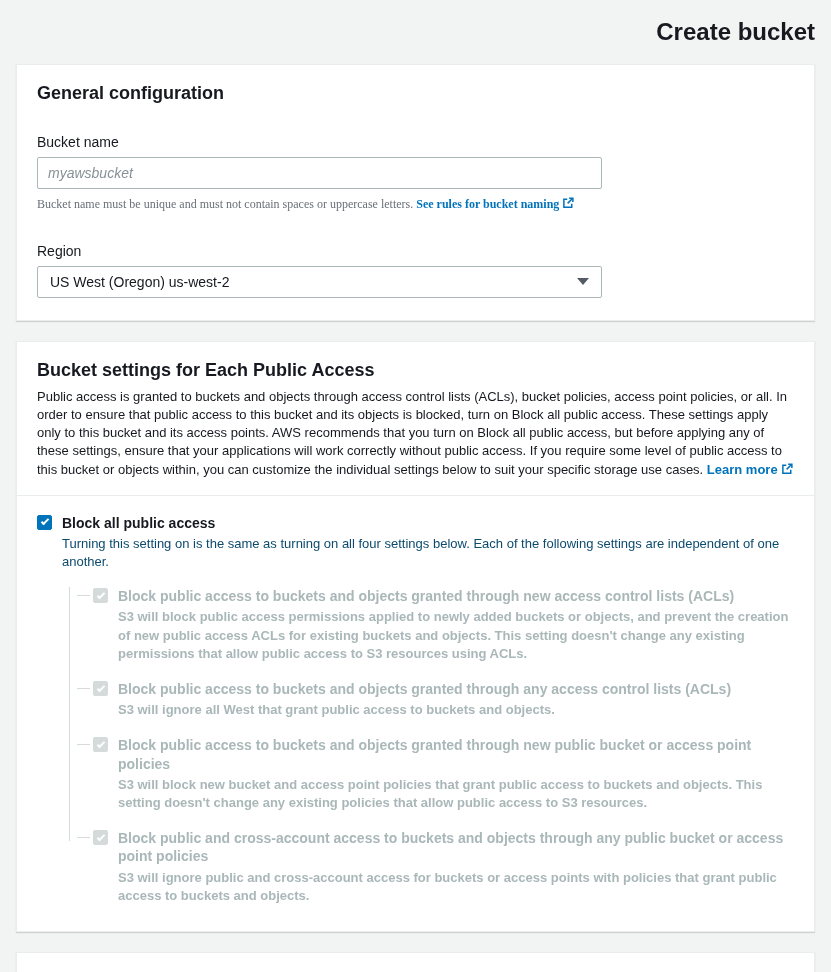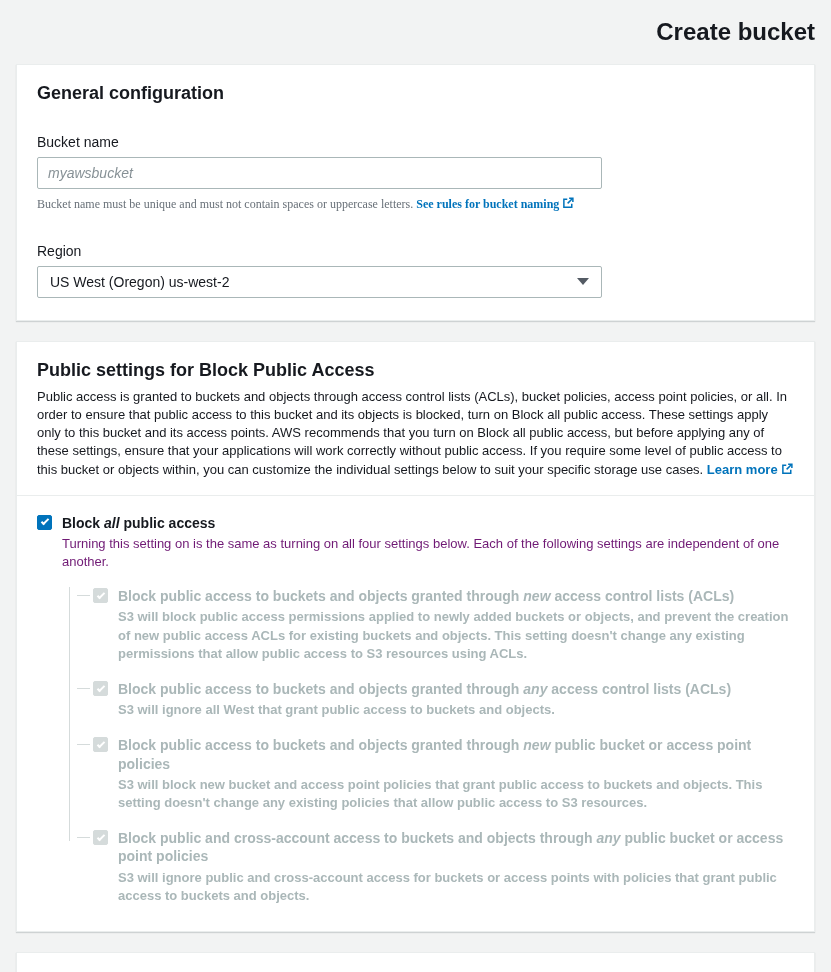--- a/index.html
+++ b/index.html
@@ -112,26 +112,26 @@
   .cb-checked { background: #0073bb; border: 1px solid #0073bb; }
   .cb-disabled { background: #d5dbdb; border: 1px solid #d5dbdb; cursor: default; }
   .cb-check {
     width: 4px; height: 8px;
     border-right: 2px solid #fff;
     border-bottom: 2px solid #fff;
     transform: rotate(45deg);
     margin-top: -2px;
   }
   .cb-label { font-size: 14px; font-weight: bold; line-height: 1.3; }
-  .cb-label .em { font-style: italic; }
+  .cb-label .em { }
 
   .master-desc {
     margin: 3px 0 0 25px;
     font-size: 13px;
-    color: #701a75;
+    color: #0c4a6e;
     line-height: 1.4;
   }
 
   .sub-list {
     margin: 16px 0 0 32px;
     padding-left: 24px;
     position: relative;
   }
   .sub-list::before {
     content: "";
@@ -195,21 +195,21 @@
         <div class="select">
           <span>US West (Oregon) us-west-2</span>
           <span class="caret-down"></span>
         </div>
       </div>
     </div>
   </div>
 
   <div class="card">
     <div class="card-body">
-      <h2 class="card-heading">Public settings for Block Public Access</h2>
+      <h2 class="card-heading">Bucket settings for Each Public Access</h2>
       <div class="desc-paragraph">
         <span>Public access is granted to buckets and objects through access control lists (ACLs), bucket policies, access point policies, or all. In order to ensure that public access to this bucket and its objects is blocked, turn on Block all public access. These settings apply only to this bucket and its access points. AWS recommends that you turn on Block all public access, but before applying any of these settings, ensure that your applications will work correctly without public access. If you require some level of public access to this bucket or objects within, you can customize the individual settings below to suit your specific storage use cases.</span>
         <a class="link" href="#"><span>Learn more</span><svg class="ext-icon" width="12" height="12" viewBox="0 0 16 16">
               <path d="M13 9v4.5H2.5V3H7" stroke="#0073bb" stroke-width="2" fill="none"></path>
               <path d="M9.5 1.5H14.5V6.5" stroke="#0073bb" stroke-width="2" fill="none"></path>
               <path d="M14 2L7.5 8.5" stroke="#0073bb" stroke-width="2" fill="none"></path>
             </svg></a>
       </div>
 
       <hr class="card-divider">

